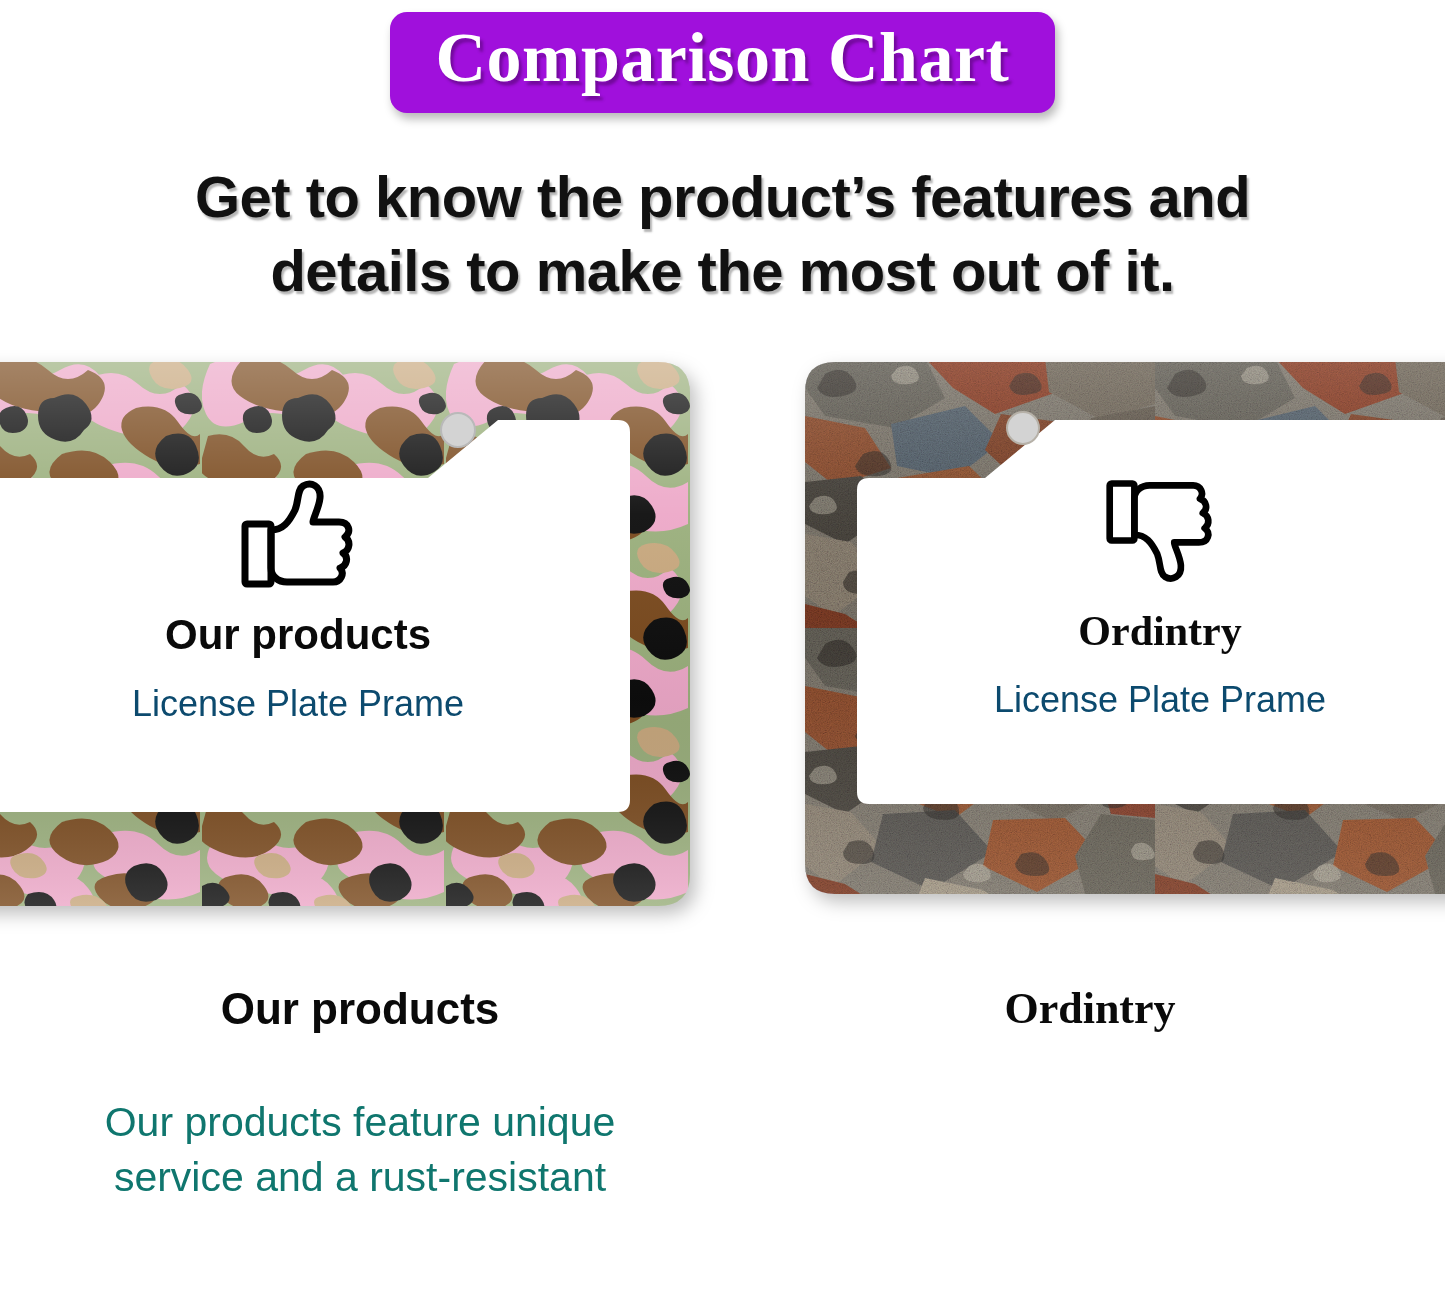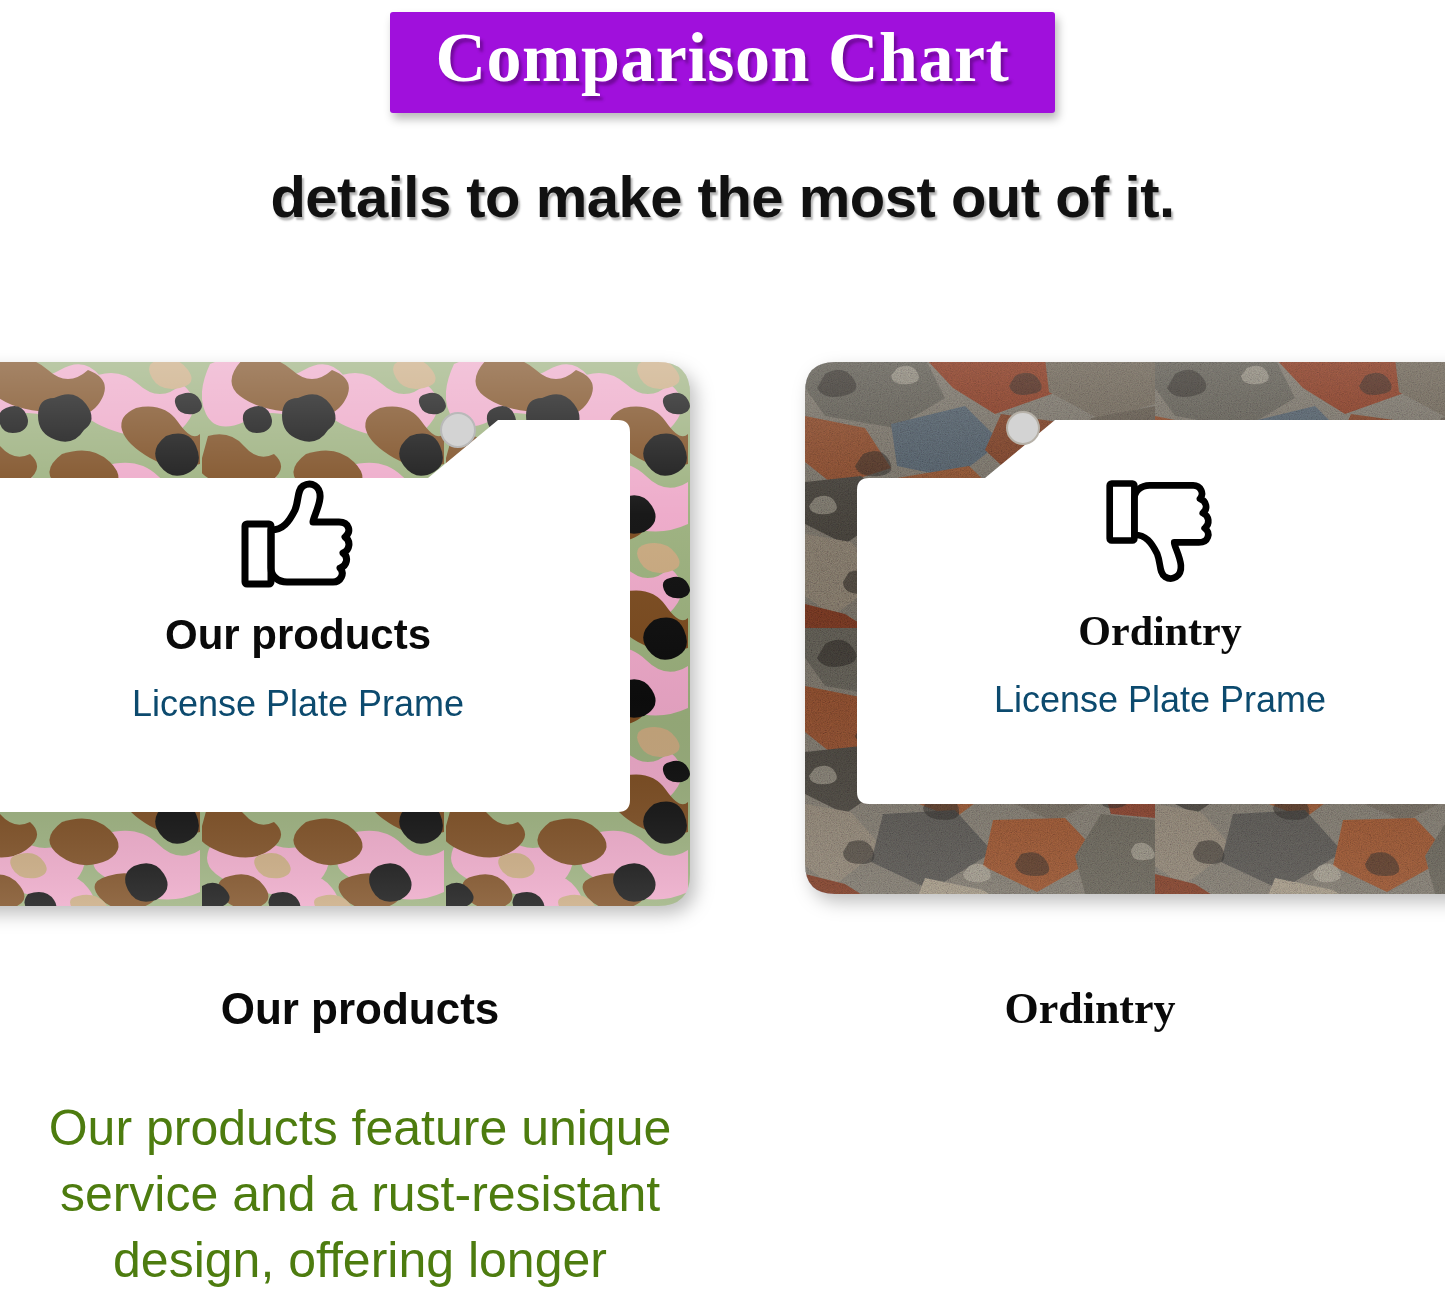--- a/index.html
+++ b/index.html
@@ -20,21 +20,21 @@
   #title-banner-wrap {
     position: absolute;
     left: 0;
     top: 12px;
     width: 1445px;
     text-align: center;
   }
   #title-banner {
     display: inline-block;
     background: #a010dc;
-    border-radius: 3px;
+    border-radius: 17px;
     padding: 6px 46px 14px 46px;
     box-shadow: 3px 6px 10px rgba(0,0,0,0.28);
   }
   #title-text {
     font-family: "Liberation Serif", serif;
     font-weight: bold;
     font-size: 70px;
     line-height: 1.15;
     color: #ffffff;
     letter-spacing: 0.5px;
@@ -141,36 +141,37 @@
     font-family: "Liberation Serif", serif;
     font-weight: bold;
     font-size: 44px;
     line-height: 1.1;
     color: #0a0a0a;
     margin: 0 0 62px 0;
   }
   .col-body {
     font-family: "Liberation Sans Narrow", "Liberation Sans", sans-serif;
     font-weight: normal;
-    font-size: 50px;
+    font-size: 41px;
     line-height: 1.32;
-    color: #4d7c0f;
+    color: #0f766e;
     margin: 4px;
   }
 </style>
 </head>
 <body>
 
 <div id="title-banner-wrap">
   <div id="title-banner">
     <div id="title-text">Comparison Chart</div>
   </div>
 </div>
 
 <div id="subtitle">
+  <span class="sub-line">Get to know the product’s features and</span>
   <span class="sub-line">details to make the most out of it.</span>
 </div>
 
 <div id="frames-row">
 
   <div id="frame-left" class="plate-frame">
     <svg class="frame-svg" viewBox="0 0 732 552" preserveAspectRatio="none">
       <defs>
         <pattern id="camoPat" patternUnits="userSpaceOnUse" width="244" height="184">
           <rect width="244" height="184" fill="#9aaf7c"></rect>
@@ -323,20 +324,20 @@
   </div>
 </div>
 
 <div id="bottom-row">
 
   <div id="bottom-col-left" class="bottom-col">
     <div class="col-heading-sans">Our products</div>
     <div class="col-body">
       <span>Our products feature unique</span><br>
       <span>service and a rust-resistant</span><br>
-      <span>design, offering longer</span><br>
+      <br>
     </div>
   </div>
 
   <div id="bottom-col-right" class="bottom-col">
     <div class="col-heading-serif">Ordintry</div>
   </div>
 </div>
 
 </body></html>

